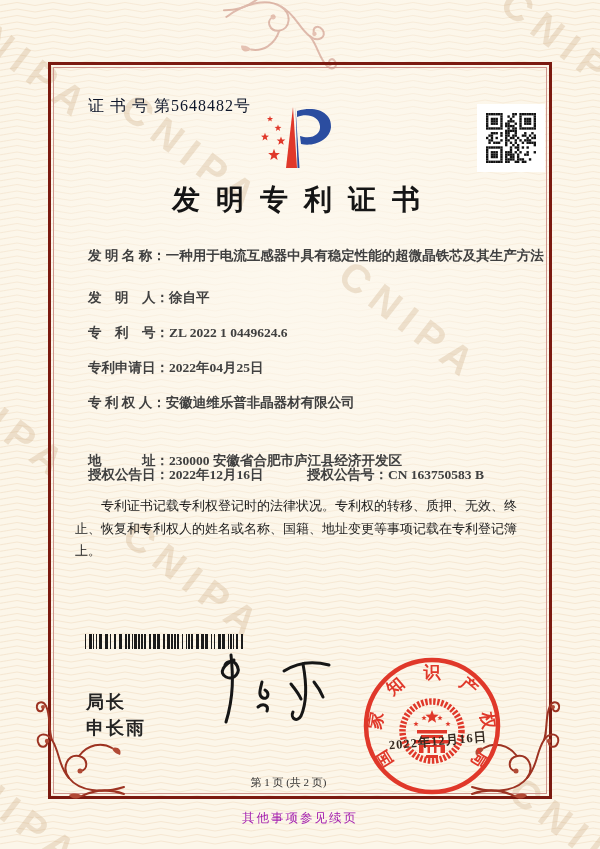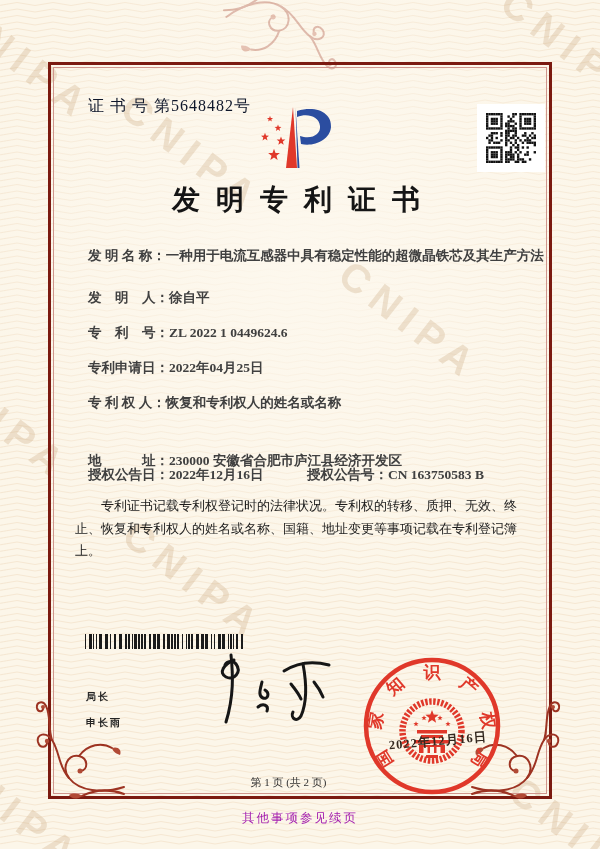--- a/index.html
+++ b/index.html
@@ -42,21 +42,21 @@
   #title{
     left:0;top:181px;width:592px;text-align:center;text-indent:16px;
     font-size:28px;font-weight:600;letter-spacing:16px;color:#151515;
   }
   .row{position:absolute;left:88px;width:470px;font-size:13.5px;font-weight:bold;color:#404040;white-space:nowrap;z-index:5;}
   .row .flabel{display:inline-block;}
   .pair2{position:absolute;left:219px;top:0;}
   #paras{left:75px;top:495px;width:452px;z-index:5;}
   #paras p{margin:0;font-size:13px;line-height:22.5px;text-indent:2em;color:#1c1c1c;}
   #barcode{left:85px;top:634px;z-index:5;}
-  .officer{left:86px;font-family:"Liberation Sans","DejaVu Sans",sans-serif;font-weight:bold;font-size:10px;color:#242424;letter-spacing:2px;z-index:5;}
+  .officer{left:86px;font-family:"Liberation Sans","DejaVu Sans",sans-serif;font-weight:bold;font-size:18px;color:#242424;letter-spacing:2px;z-index:5;}
   #officer-title{top:690px;}
   #officer-name{top:716px;}
   #signature{left:200px;top:652px;z-index:5;}
   #seal{left:357px;top:651px;z-index:6;}
   #seal-date{
     position:absolute;left:370px;top:733px;width:136px;z-index:7;
     text-align:center;font-size:12.5px;font-weight:bold;color:#33281f;
     letter-spacing:1px;transform:rotate(-5deg);
   }
   #page-number{left:0;top:775px;width:577px;text-align:center;font-size:11px;color:#333;z-index:5;}
@@ -506,21 +506,21 @@
 <div class="row" style="top:289px;">
   <span class="flabel">发　明　人：</span><span>徐自平</span>
 </div>
 <div class="row" style="top:324px;">
   <span class="flabel">专　利　号：</span><span>ZL 2022 1 0449624.6</span>
 </div>
 <div class="row" style="top:359px;">
   <span class="flabel">专利申请日：</span><span>2022年04月25日</span>
 </div>
 <div class="row" style="top:394px;">
-  <span class="flabel">专 利 权 人：</span><span>恢复和专利权人的姓名或名称</span>
+  <span class="flabel">专 利 权 人：</span><span>安徽迪维乐普非晶器材有限公司</span>
 </div>
 <div class="row" style="top:452px;">
   <span class="flabel">地　　　址：</span><span>230000 安徽省合肥市庐江县经济开发区</span>
 </div>
 <div class="row" style="top:466px;">
   <span class="flabel">授权公告日：</span><span>2022年12月16日</span>
   <span class="pair2">
     <span class="flabel">授权公告号：</span><span>CN 163750583 B</span>
   </span>
 </div>

